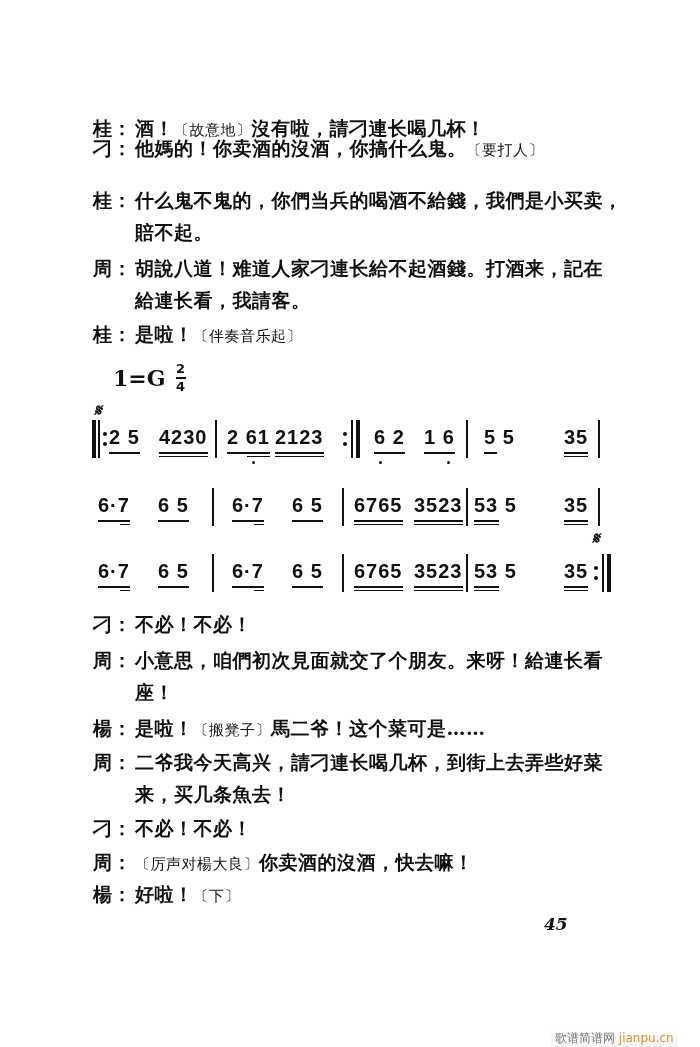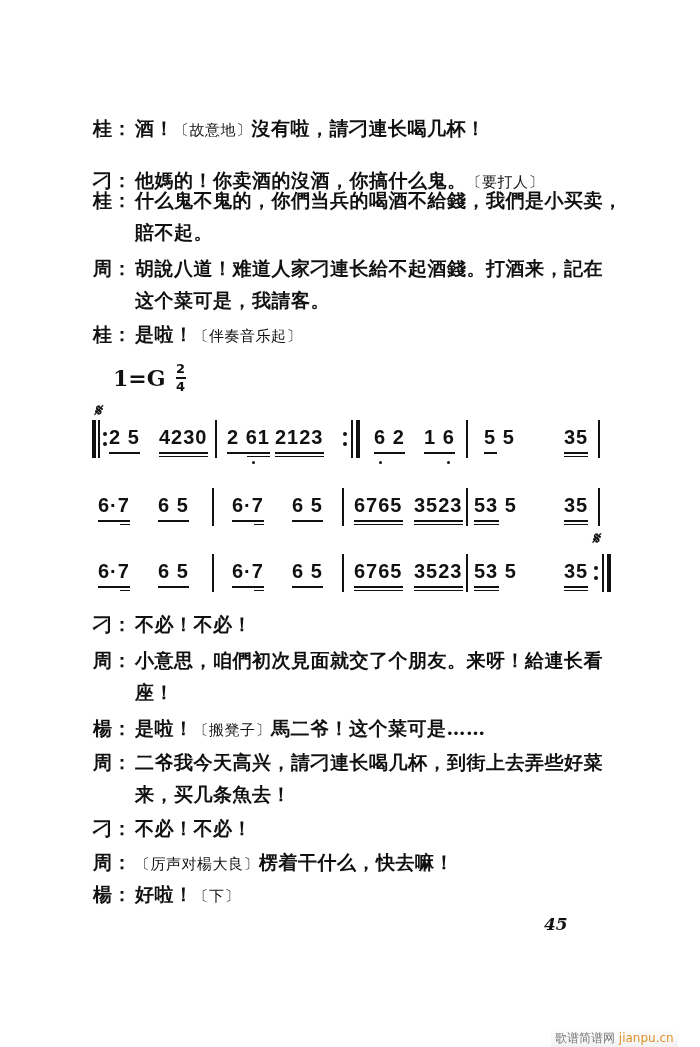--- a/index.html
+++ b/index.html
@@ -40,25 +40,25 @@
     position: absolute; left: 551px; top: 1020px; font-size: 12px; color: #777;
     font-family: "DejaVu Sans", sans-serif; background: linear-gradient(#fff, #f1f1f1); padding: 2px 4px; margin-top: 8px;
   }
   .watermark .url { color: #e0902a; }
 </style>
 </head>
 <body>
 
 <div>
   <div class="line" style="top:116px"><span class="spk">桂：</span><span>酒！</span><span class="dir">〔故意地〕</span><span>沒有啦，請刁連长喝几杯！</span></div>
-  <div class="line" style="top:168px"><span class="spk">刁：</span><span>他媽的！你卖酒的沒酒，你搞什么鬼。</span><span class="dir">〔要打人〕</span></div>
+  <div class="line" style="top:136px"><span class="spk">刁：</span><span>他媽的！你卖酒的沒酒，你搞什么鬼。</span><span class="dir">〔要打人〕</span></div>
   <div class="line" style="top:188px"><span class="spk">桂：</span><span>什么鬼不鬼的，你們当兵的喝酒不給錢，我們是小买卖，</span></div>
   <div class="line cont" style="top:220px"><span>賠不起。</span></div>
   <div class="line" style="top:256px"><span class="spk">周：</span><span>胡說八道！难道人家刁連长給不起酒錢。打酒来，記在</span></div>
-  <div class="line cont" style="top:288px"><span>这个菜可是，我請客。</span></div>
+  <div class="line cont" style="top:288px"><span>給連长看，我請客。</span></div>
   <div class="line" style="top:322px"><span class="spk">桂：</span><span>是啦！</span><span class="dir">〔伴奏音乐起〕</span></div>
 </div>
 
 <div class="key">
   <span>1=G</span>
   <span class="frac">
     <span>2</span>
     <span class="bar"></span>
     <span>4</span>
   </span>
@@ -122,21 +122,21 @@
 </div>
 
 <div>
   <div class="line" style="top:612px"><span class="spk">刁：</span><span>不必！不必！</span></div>
   <div class="line" style="top:648px"><span class="spk">周：</span><span>小意思，咱們初次見面就交了个朋友。来呀！給連长看</span></div>
   <div class="line cont" style="top:680px"><span>座！</span></div>
   <div class="line" style="top:716px"><span class="spk">楊：</span><span>是啦！</span><span class="dir">〔搬凳子〕</span><span>馬二爷！这个菜可是……</span></div>
   <div class="line" style="top:750px"><span class="spk">周：</span><span>二爷我今天高兴，請刁連长喝几杯，到街上去弄些好菜</span></div>
   <div class="line cont" style="top:782px"><span>来，买几条魚去！</span></div>
   <div class="line" style="top:816px"><span class="spk">刁：</span><span>不必！不必！</span></div>
-  <div class="line" style="top:850px"><span class="spk">周：</span><span class="dir">〔厉声对楊大良〕</span><span>楞着干什么，快去嘛！</span></div>
+  <div class="line" style="top:850px"><span class="spk">周：</span><span class="dir">〔厉声对楊大良〕</span><span>你卖酒的沒酒，快去嘛！</span></div>
   <div class="line" style="top:882px"><span class="spk">楊：</span><span>好啦！</span><span class="dir">〔下〕</span></div>
 </div>
 
 <div class="pageno">45</div>
 
 <div class="watermark">
   <span>歌谱简谱网</span>
   <span class="url">jianpu.cn</span>
 </div>
 

